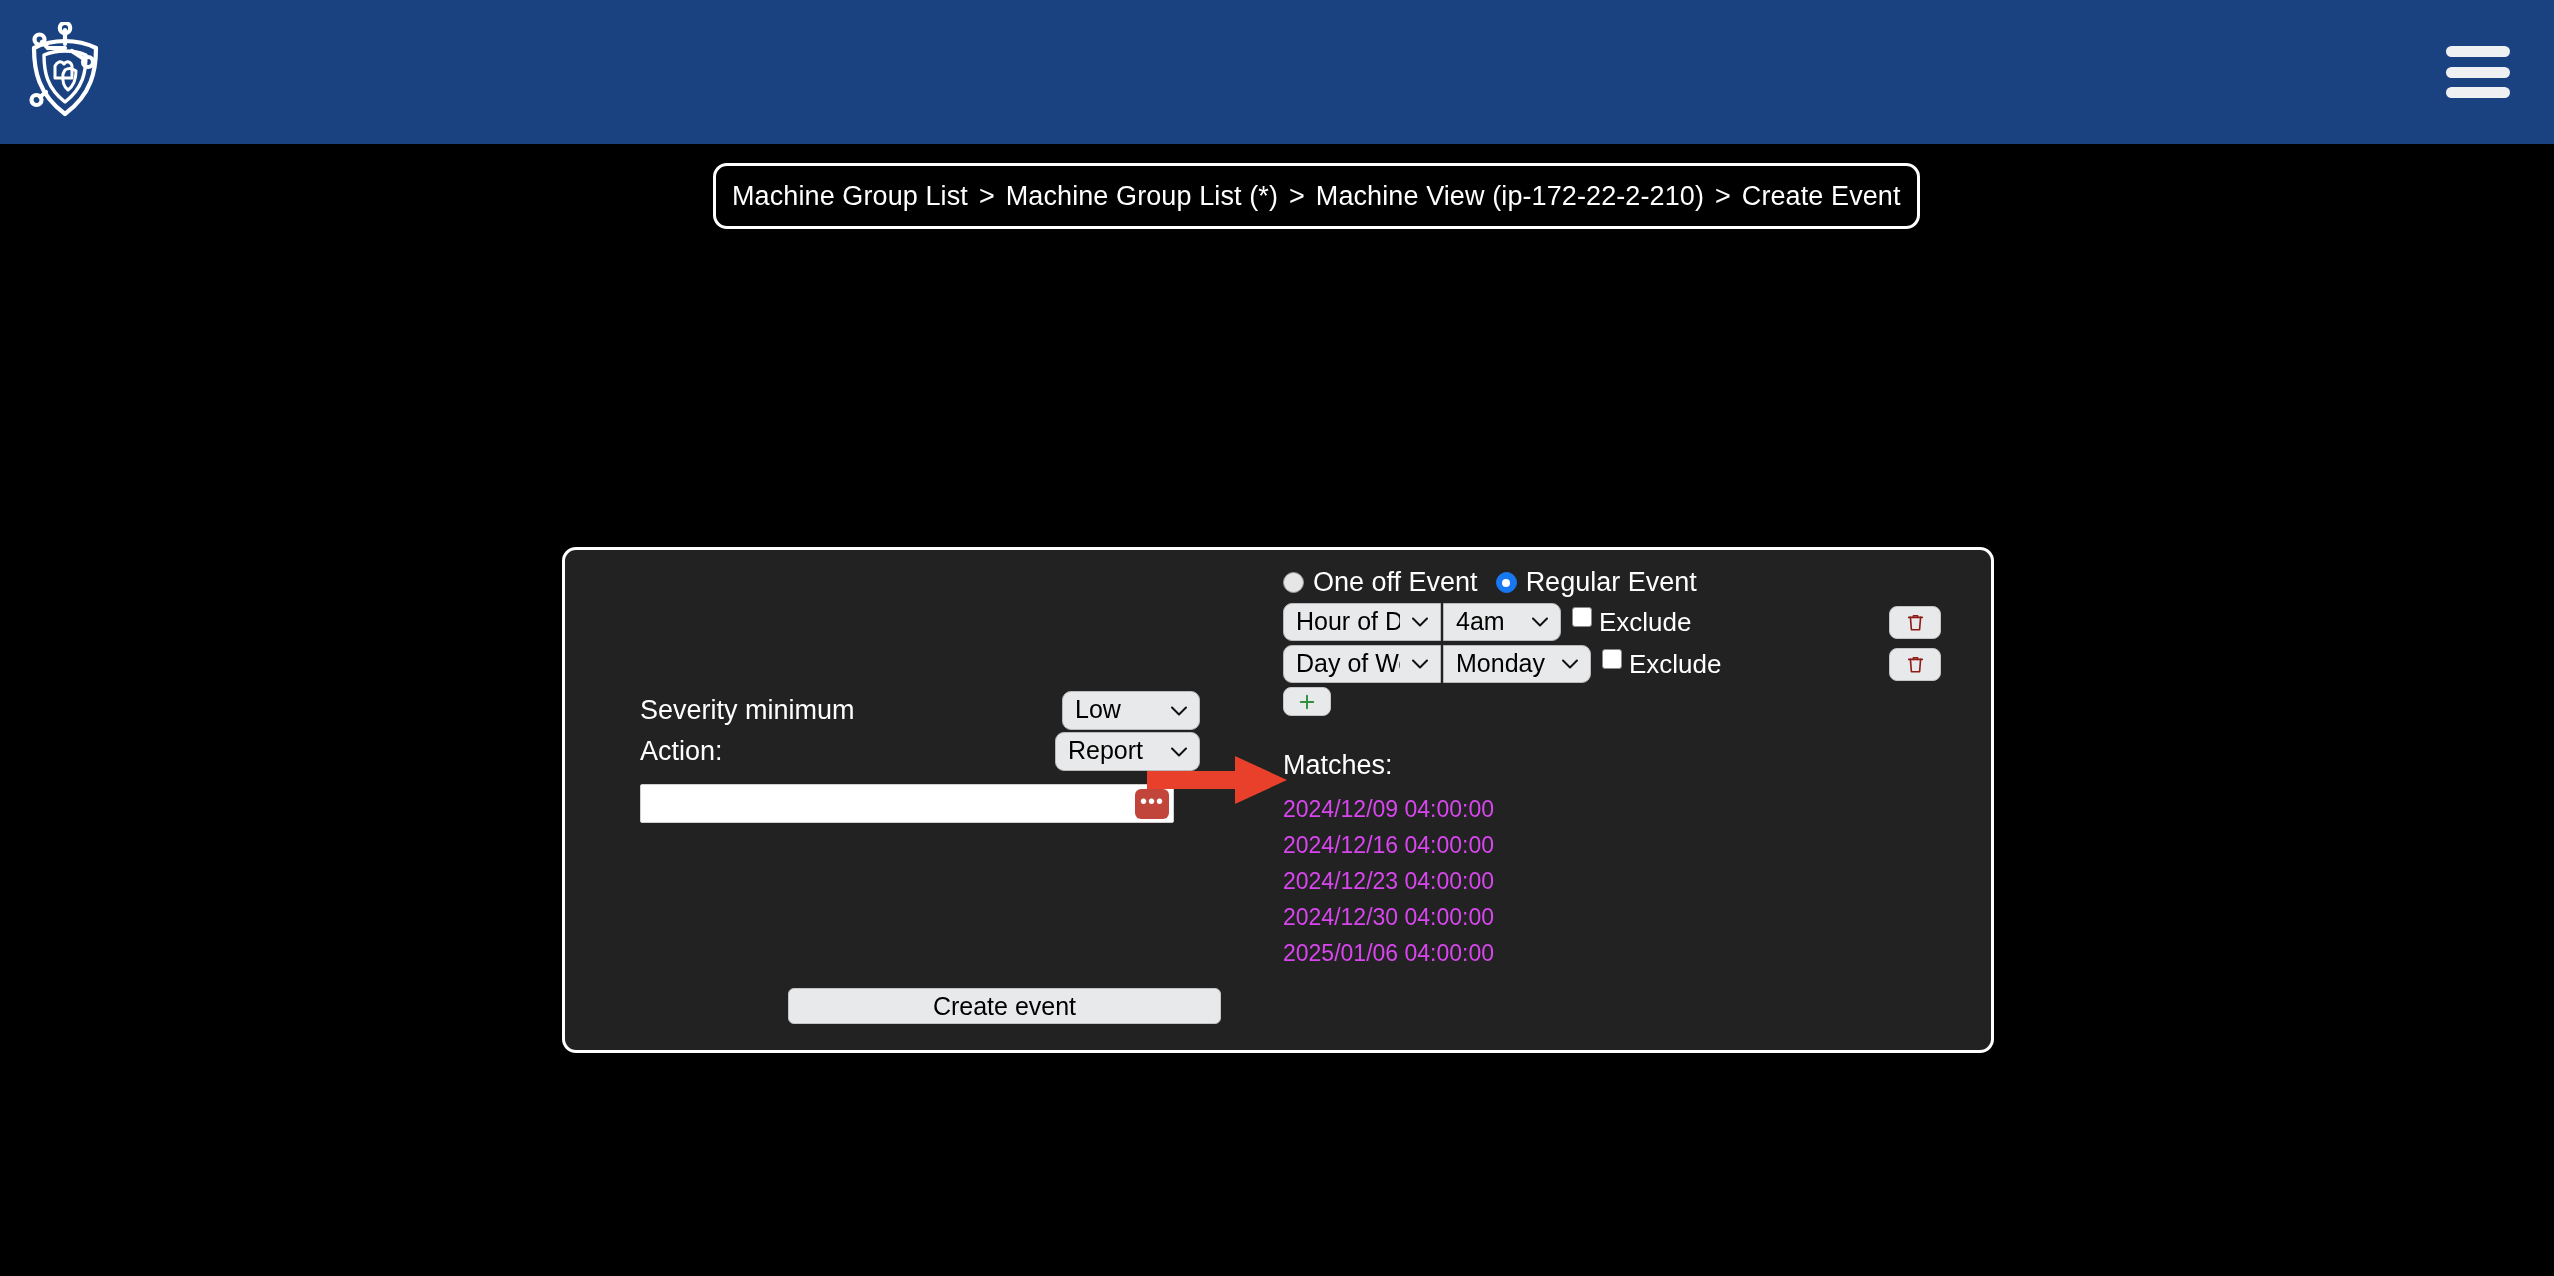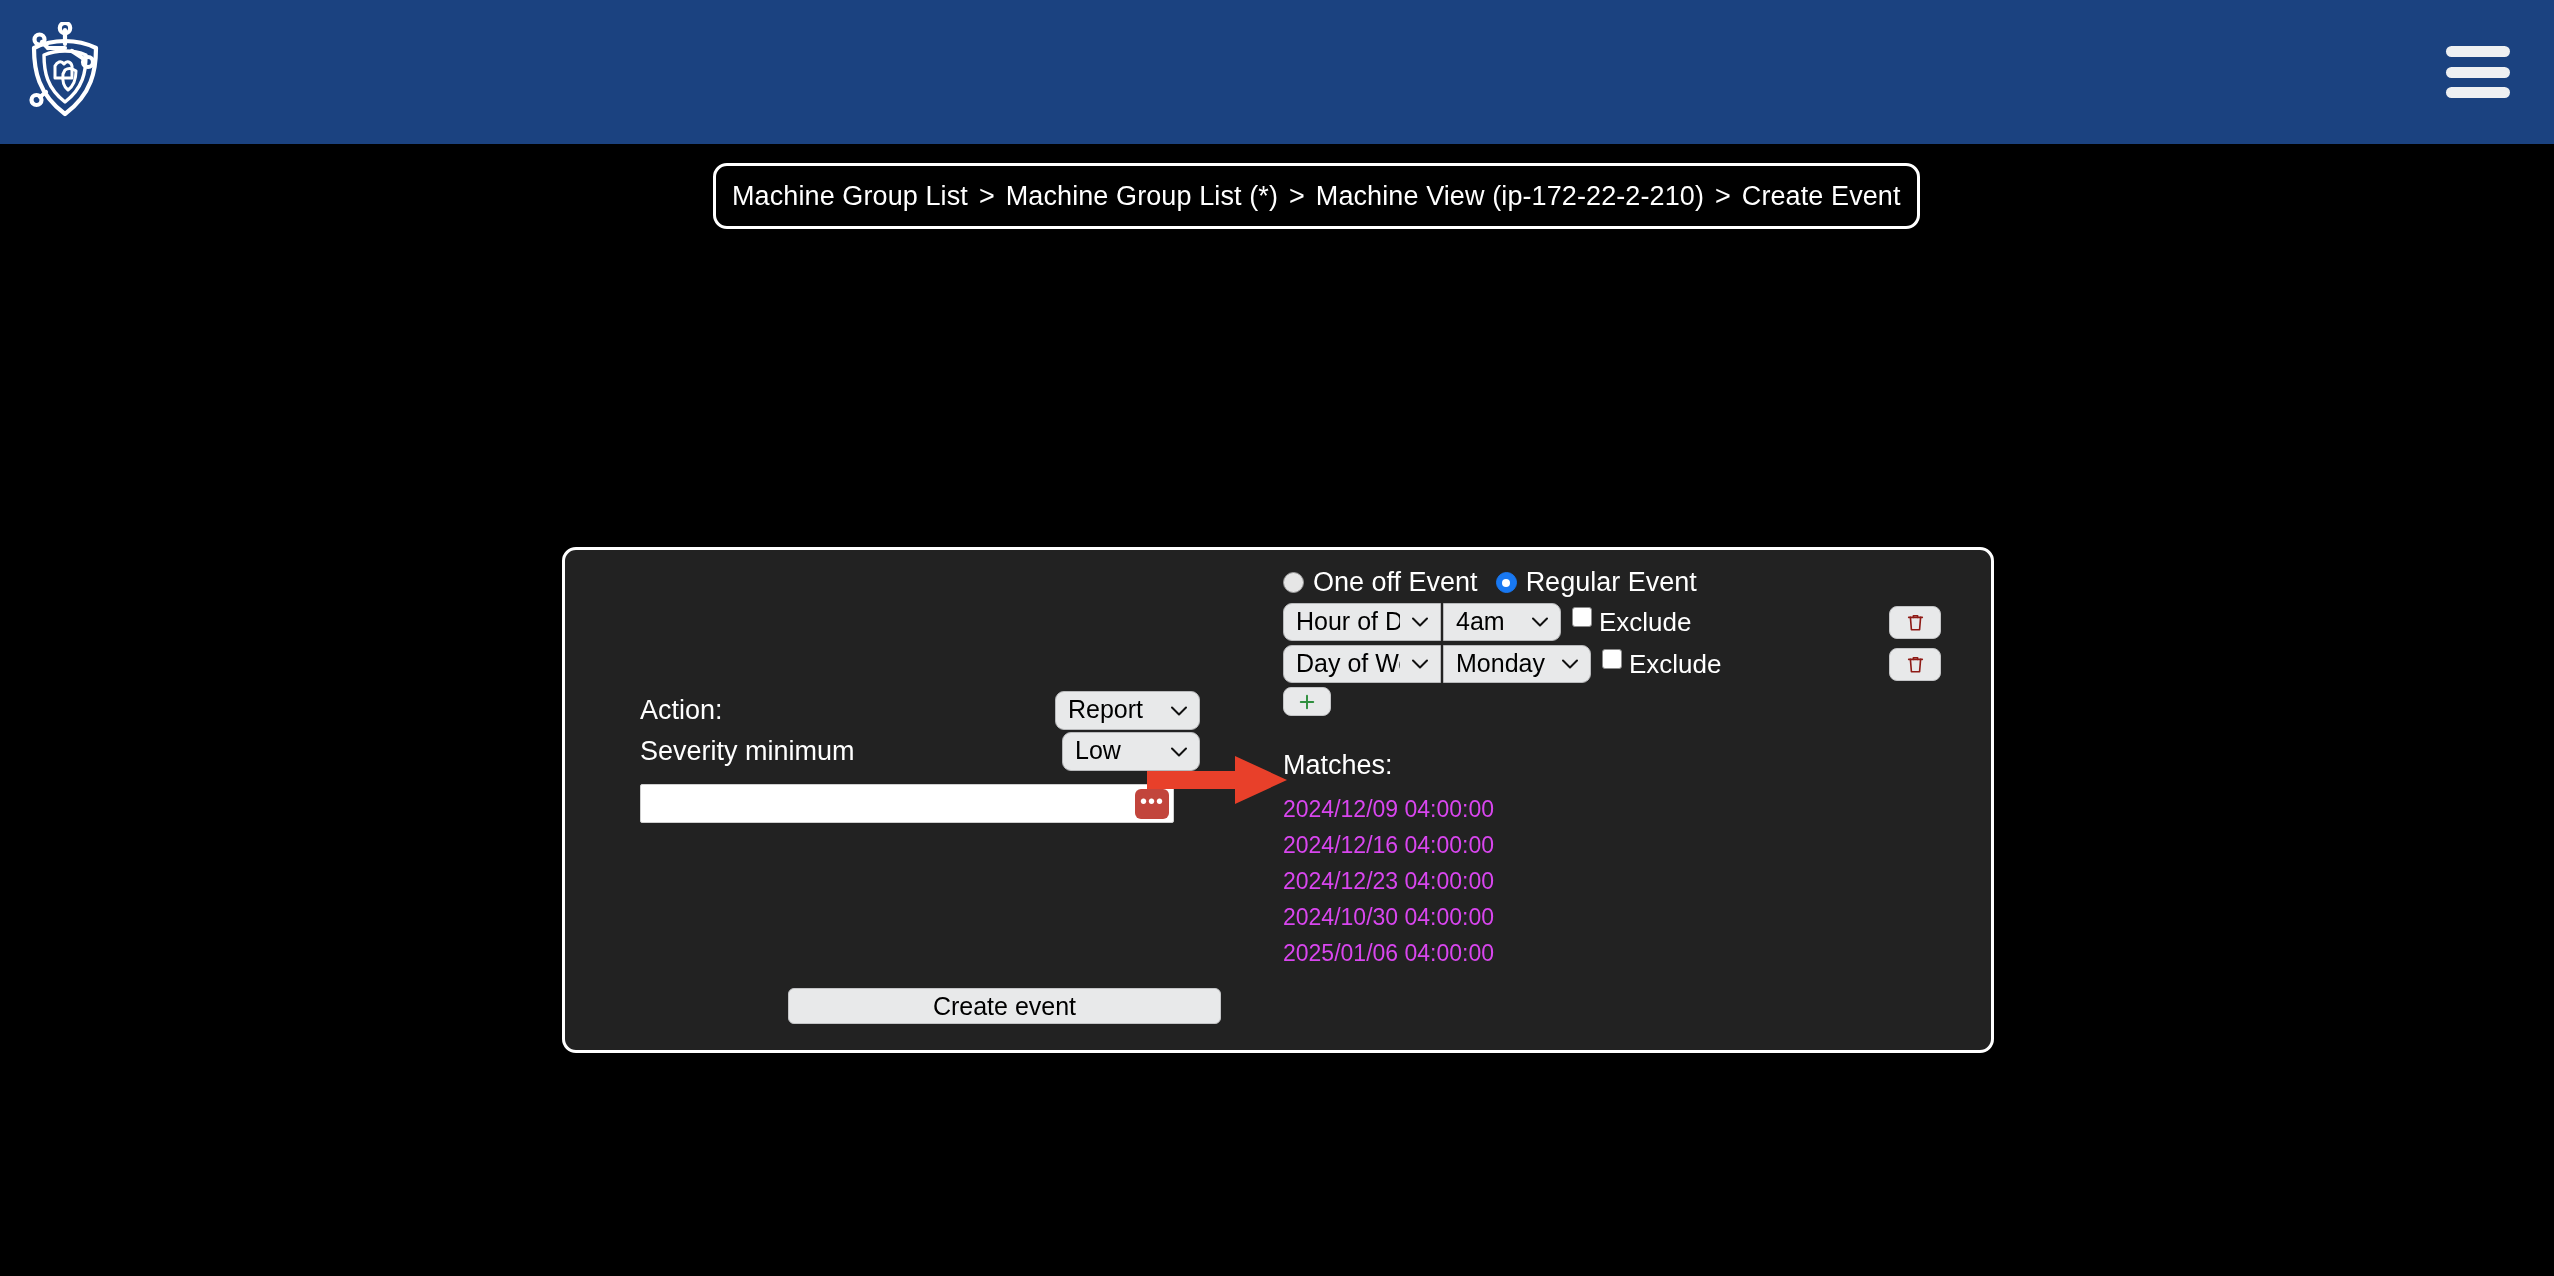--- a/index.html
+++ b/index.html
@@ -341,36 +341,36 @@
   <span class="crumb">Machine View (ip-172-22-2-210)</span>
   <span class="crumb-sep">&gt;</span>
   <span class="crumb">Create Event</span>
 </nav>
 
 <section class="event-card">
 
   <div class="left-col">
 
     <div class="field-row">
+      <span class="field-label">Severity minimum</span>
+      <span class="sel-wrap">
+        <select class="sel sel-sev">
+          <option>Low</option>
+        </select>
+        <svg class="chev" viewBox="0 0 16 10">
+            <path d="M1 1.5 L8 8.5 L15 1.5" stroke="#111" stroke-width="2" fill="none" stroke-linecap="round" stroke-linejoin="round"></path>
+          </svg>
+      </span>
+    </div>
+
+    <div class="field-row">
       <span class="field-label">Action:</span>
       <span class="sel-wrap">
         <select class="sel sel-action">
           <option>Report</option>
-        </select>
-        <svg class="chev" viewBox="0 0 16 10">
-            <path d="M1 1.5 L8 8.5 L15 1.5" stroke="#111" stroke-width="2" fill="none" stroke-linecap="round" stroke-linejoin="round"></path>
-          </svg>
-      </span>
-    </div>
-
-    <div class="field-row">
-      <span class="field-label">Severity minimum</span>
-      <span class="sel-wrap">
-        <select class="sel sel-sev">
-          <option>Low</option>
         </select>
         <svg class="chev" viewBox="0 0 16 10">
             <path d="M1 1.5 L8 8.5 L15 1.5" stroke="#111" stroke-width="2" fill="none" stroke-linecap="round" stroke-linejoin="round"></path>
           </svg>
       </span>
     </div>
 
 
     <div class="email-wrap">
       <input class="email-input" type="text" placeholder="" style="">
@@ -460,19 +460,19 @@
         <path d="M9 2 V16"></path>
           <path d="M2 9 H16"></path>
       </svg>
     </button>
 
     <div class="matches-block">
       <div class="matches-title">Matches:</div>
       <div class="match-line">2024/12/09 04:00:00</div>
       <div class="match-line">2024/12/16 04:00:00</div>
       <div class="match-line">2024/12/23 04:00:00</div>
-      <div class="match-line">2024/10/30 04:00:00</div>
+      <div class="match-line">2024/12/30 04:00:00</div>
       <div class="match-line">2025/01/06 04:00:00</div>
     </div>
   </div>
 
   <button class="create-btn">Create event</button>
 </section>
 
 </body></html>

